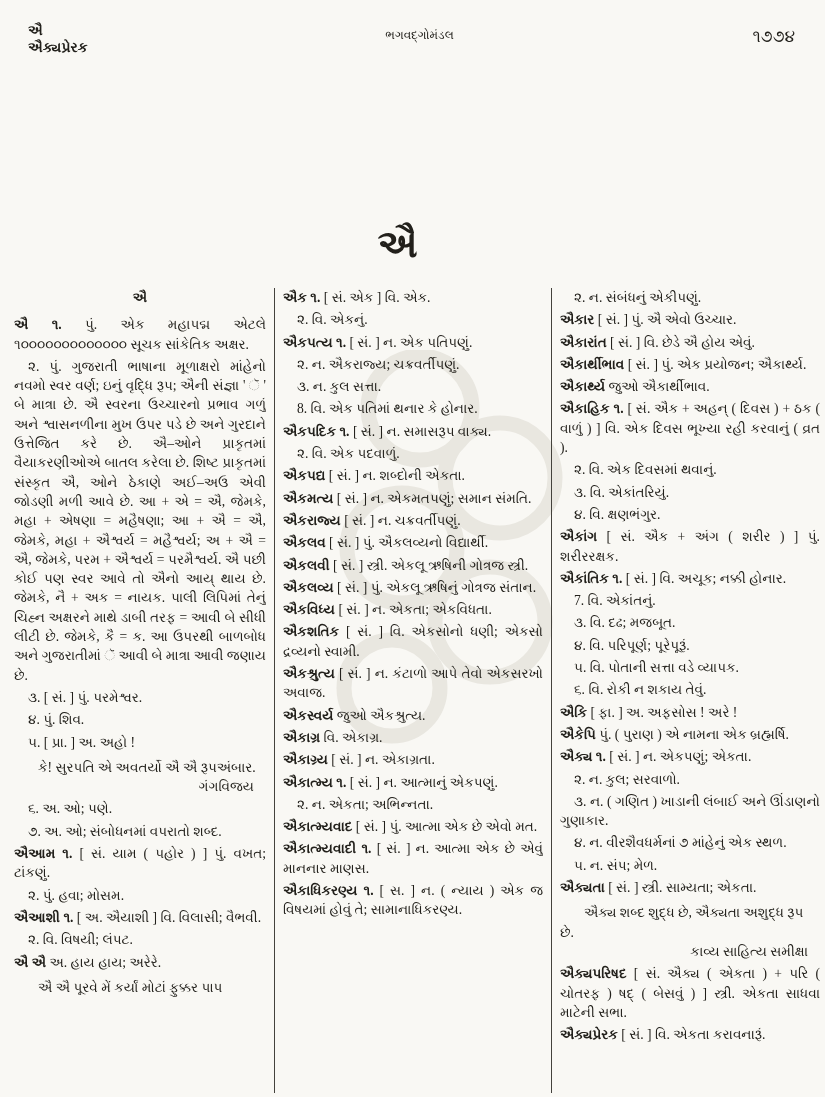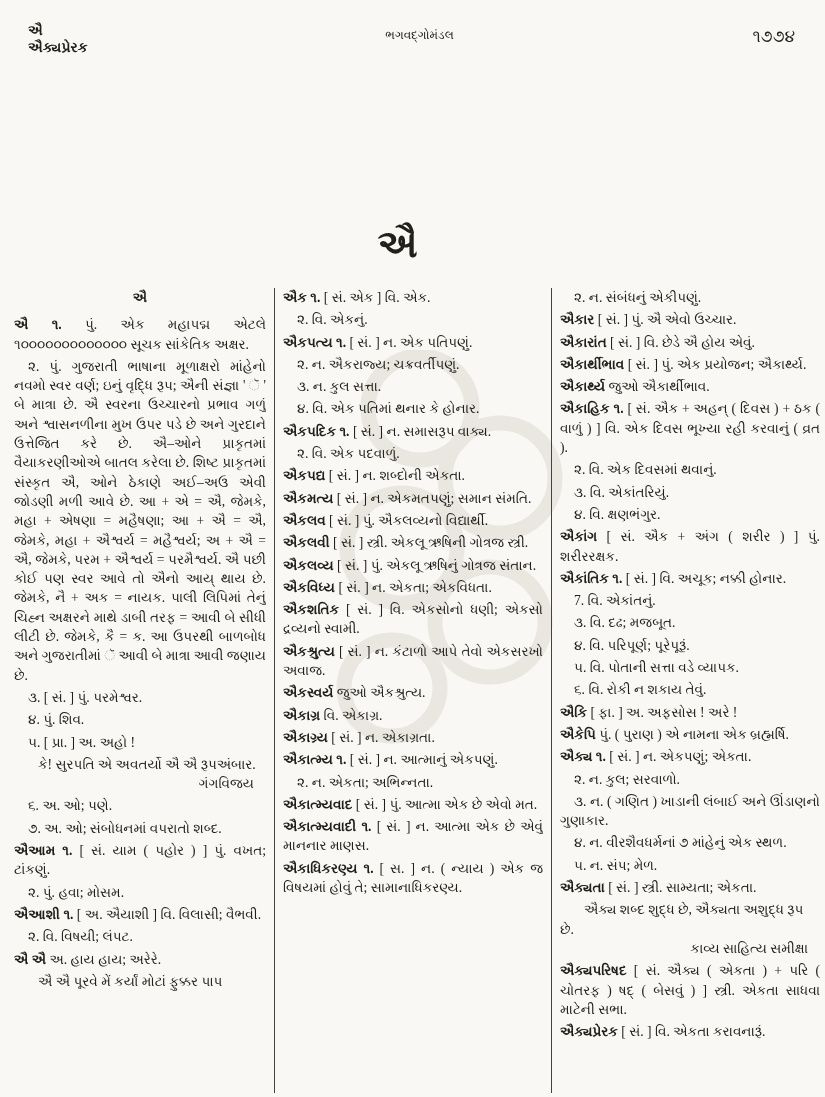--- a/index.html
+++ b/index.html
@@ -26,21 +26,21 @@
   .columns{
     position:absolute;left:14px;right:5px;top:288px;bottom:4px;
     display:grid;grid-template-columns:252px 1px 260px 1px 1fr;
     column-gap:8px;z-index:1;
   }
   .rule{background:#44423c;width:1px;height:100%;}
   .col{overflow:hidden;font-size:13.6px;line-height:1.42;}
   .para{margin:0 0 3px;text-align:justify;}
   .para.heading{text-align:center;font-weight:bold;margin:0 0 8px;}
   .para.sense{text-indent:14px;}
-  .para.quote{text-indent:24px;text-align:left;margin-bottom:0;}
+  .para.quote{text-indent:24px;text-align:left;margin-bottom:0;margin-top:6px;}
   .para.attribution{text-align:right;padding-right:12px;margin-top:0;}
   .hw{font-weight:bold;}
 </style>
 </head>
 <body>
 
 <div class="page">
 
   <header class="page-header">
     <div class="hdr-left">
@@ -82,25 +82,26 @@
         <p class="para entry"><b class="hw">ઐ ઐ </b>અ. હાય હાય; અરેરે.</p>
         <p class="para quote">ઐ ઐ પૂરવે મેં કર્યાં મોટાં ફુક્કર પાપ</p>
       </section>
     <div class="rule"></div>
     <section class="col">
         <p class="para entry"><b class="hw">ઐક ૧. </b>[ સં. એક ] વિ. એક.</p>
         <p class="para sense">૨. વિ. એકનું.</p>
         <p class="para entry"><b class="hw">ઐકપત્ય ૧. </b>[ સં. ] ન. એક પતિપણું.</p>
         <p class="para sense">૨. ન. ઐકરાજ્ય; ચક્રવર્તીપણું.</p>
         <p class="para sense">૩. ન. કુલ સત્તા.</p>
-        <p class="para sense">૪. વિ. એક પતિમાં થનાર કે હોનાર.</p>
+        <p class="para sense">8. વિ. એક પતિમાં થનાર કે હોનાર.</p>
         <p class="para entry"><b class="hw">ઐકપદિક ૧. </b>[ સં. ] ન. સમાસરૂપ વાક્ય.</p>
         <p class="para sense">૨. વિ. એક પદવાળું.</p>
         <p class="para entry"><b class="hw">ઐકપદ્ય </b>[ સં. ] ન. શબ્દોની એકતા.</p>
         <p class="para entry"><b class="hw">ઐકમત્ય </b>[ સં. ] ન. એકમતપણું; સમાન સંમતિ.</p>
+        <p class="para entry"><b class="hw">ઐકરાજ્ય </b>[ સં. ] ન. ચક્રવર્તીપણું.</p>
         <p class="para entry"><b class="hw">ઐકલવ </b>[ સં. ] પું. ઐકલવ્યનો વિદ્યાર્થી.</p>
         <p class="para entry"><b class="hw">ઐકલવી </b>[ સં. ] સ્ત્રી. એકલૂ ઋષિની ગોત્રજ સ્ત્રી.</p>
         <p class="para entry"><b class="hw">ઐકલવ્ય </b>[ સં. ] પું. એકલૂ ઋષિનું ગોત્રજ સંતાન.</p>
         <p class="para entry"><b class="hw">ઐકવિધ્ય </b>[ સં. ] ન. એકતા; એકવિધતા.</p>
         <p class="para entry"><b class="hw">ઐકશતિક </b>[ સં. ] વિ. એકસોનો ધણી; એકસો દ્રવ્યનો સ્વામી.</p>
         <p class="para entry"><b class="hw">ઐકશ્રુત્ય </b>[ સં. ] ન. કંટાળો આપે તેવો એકસરખો અવાજ.</p>
         <p class="para entry"><b class="hw">ઐકસ્વર્ય </b>જુઓ ઐકશ્રુત્ય.</p>
         <p class="para entry"><b class="hw">ઐકાગ્ર </b>વિ. એકાગ્ર.</p>
         <p class="para entry"><b class="hw">ઐકાગ્ર્ય </b>[ સં. ] ન. એકાગ્રતા.</p>
         <p class="para entry"><b class="hw">ઐકાત્મ્ય ૧. </b>[ સં. ] ન. આત્માનું એકપણું.</p>

